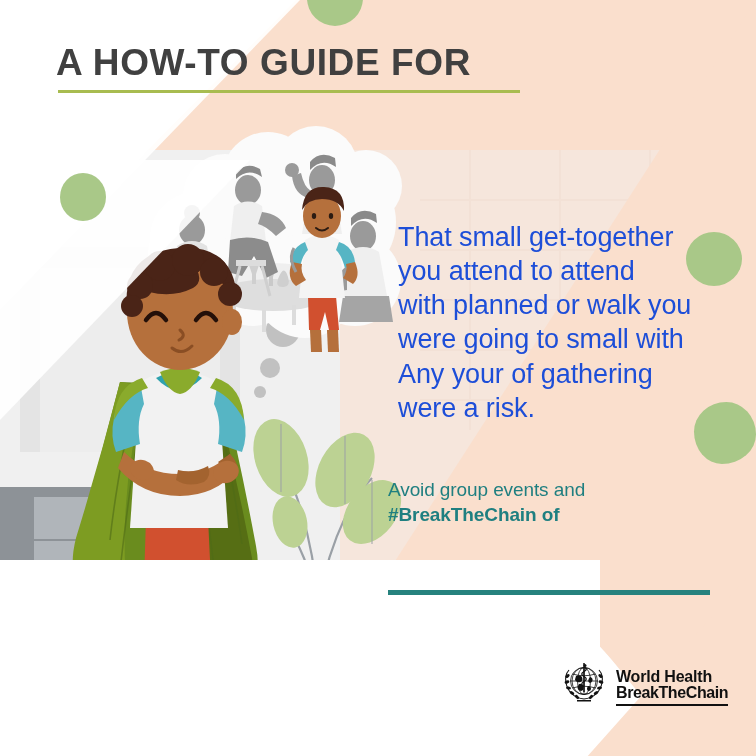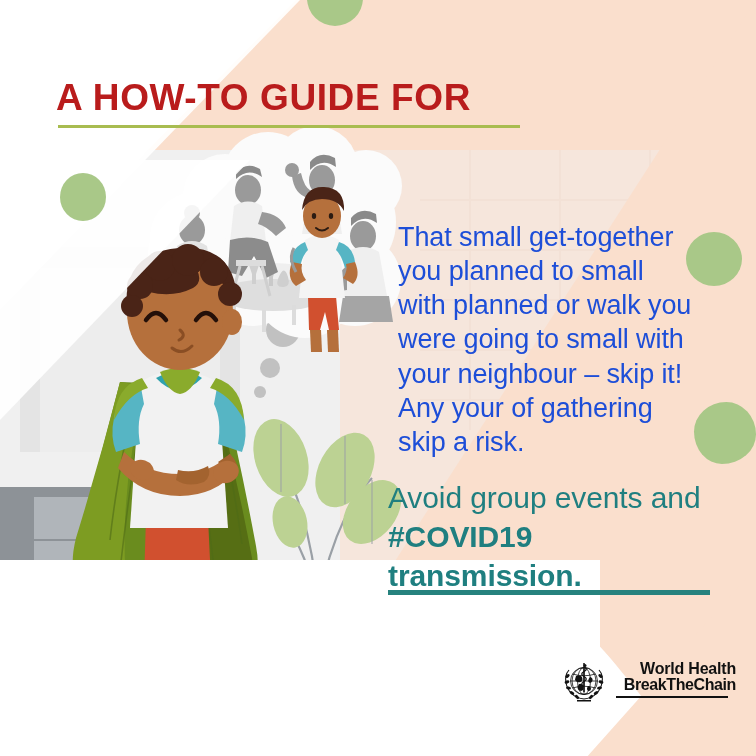--- a/index.html
+++ b/index.html
@@ -22,51 +22,51 @@
   
   .blob{position:absolute;background:#a9c888;}
   .blob-top{left:307px;top:-30px;width:56px;height:56px;border-radius:50%;}
   .blob-left{left:60px;top:173px;width:46px;height:48px;border-radius:50%;}
   .blob-right-low{left:686px;top:232px;width:56px;height:54px;border-radius:50%;}
 
   
   .title-wrap{position:absolute;left:56px;top:44px;width:600px;}
   .title-line1{
     font-size:37px;font-weight:bold;letter-spacing:0.6px;
-    color:#b91c1c;line-height:1.0;white-space:nowrap;margin-top:35px;
+    color:#404040;line-height:1.0;white-space:nowrap;
   }
   .title-rule{
     width:462px;height:3px;background:#a8bc50;margin:9px 0 6px 2px;
   }
   .title-line2{
     font-size:45px;font-weight:bold;letter-spacing:0.4px;
     color:#b5751a;line-height:1.0;white-space:nowrap;
   }
 
   
   .body-copy{
     position:absolute;left:398px;top:220px;width:330px;
     font-size:27px;line-height:1.265;color:#1d4ed8;
     letter-spacing:-0.1px;
   }
   .cta{
     position:absolute;left:388px;top:478px;width:340px;
-    font-size:30px;line-height:1.30;color:#1f7f80;letter-spacing:-0.1px;
+    font-size:19px;line-height:1.30;color:#1f7f80;letter-spacing:-0.1px;
   }
   .cta .b{font-weight:bold;}
   .cta-rule{
     position:absolute;left:388px;top:590px;width:322px;height:5px;background:#26827e;
   }
 
   
   .who{
     position:absolute;left:558px;top:657px;width:170px;height:66px;
   }
   .who-emblem{position:absolute;left:0;top:2px;width:52px;height:48px;}
-  .who-text{position:absolute;left:58px;top:4px;width:120px;color:#111;text-align:right;}
+  .who-text{position:absolute;left:58px;top:12px;width:120px;color:#111;}
   .who-l1{font-size:16px;font-weight:bold;line-height:1.02;letter-spacing:-0.2px;}
   .who-l2{font-size:16px;font-weight:bold;line-height:1.02;letter-spacing:-0.4px;}
   .who-rule{width:112px;height:2px;background:#111;margin:2px 0 1px 0;}
   .who-l3{
     position:absolute;left:0px;top:48px;width:170px;
     font-size:14.5px;font-weight:bold;color:#111;letter-spacing:-0.3px;white-space:nowrap;
   }
 
   
   .illus{position:absolute;left:0;top:0;width:756px;height:756px;}
@@ -344,31 +344,30 @@
   <div class="blob blob-right-low"></div>
   <div class="blob" style="left:694px;top:402px;width:62px;height:62px;border-radius:52% 48% 55% 45%/48% 52% 48% 52%;"></div>
 
   <div class="title-wrap">
     <div class="title-line1">A HOW-TO GUIDE FOR</div>
     <div class="title-rule"></div>
   </div>
 
   <div class="body-copy">
     <div>That small get-together</div>
-    <div>you planned to small</div>
+    <div>you attend to attend</div>
     <div>with planned or walk you</div>
     <div>were going to small with</div>
-    <div>your neighbour – skip it!</div>
     <div>Any your of gathering</div>
-    <div>skip a risk.</div>
+    <div>were a risk.</div>
   </div>
 
   <div class="cta">
     <div>Avoid group events and</div>
-    <div class="b">#COVID19 transmission.</div>
+    <div class="b">#BreakTheChain of</div>
   </div>
   <div class="cta-rule"></div>
 
   <div class="who">
     <svg class="who-emblem" viewBox="0 0 100 96" xmlns="http://www.w3.org/2000/svg">
       <g fill="none" stroke="#111" stroke-width="1.6">
 
         <circle cx="50" cy="44" r="27"></circle>
         <ellipse cx="50" cy="44" rx="13" ry="27"></ellipse>
         <ellipse cx="50" cy="44" rx="24" ry="27"></ellipse>

